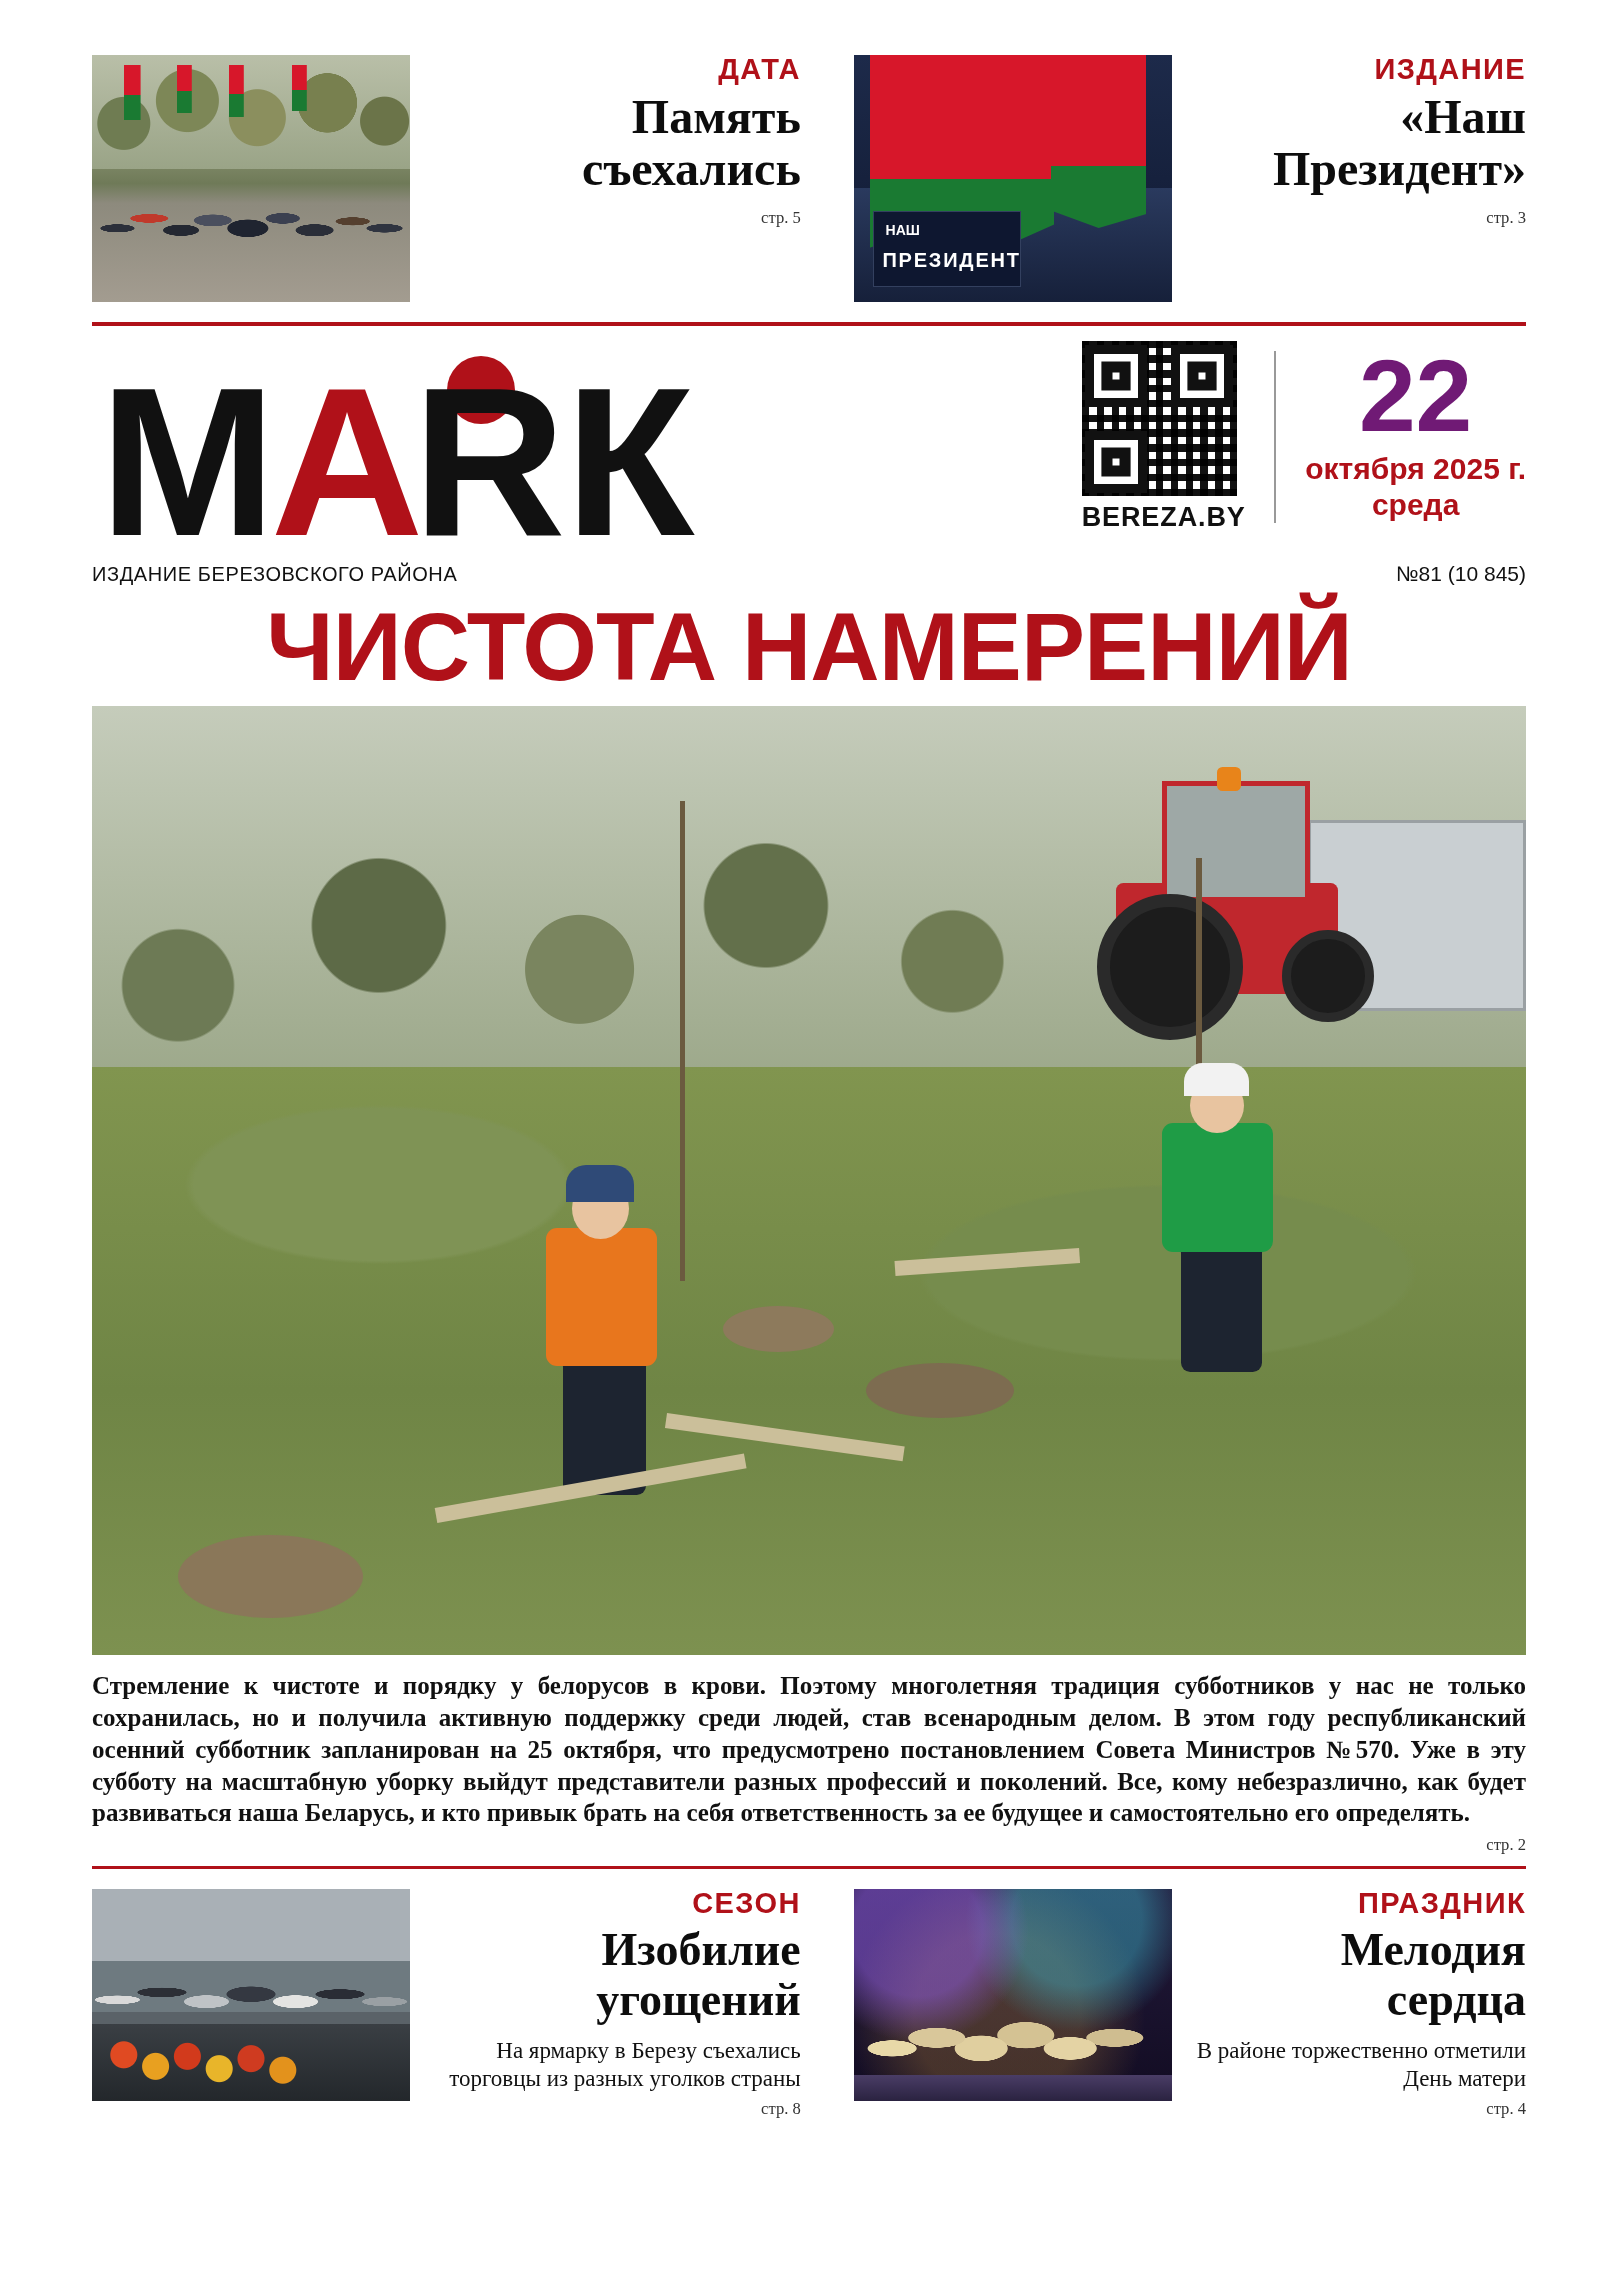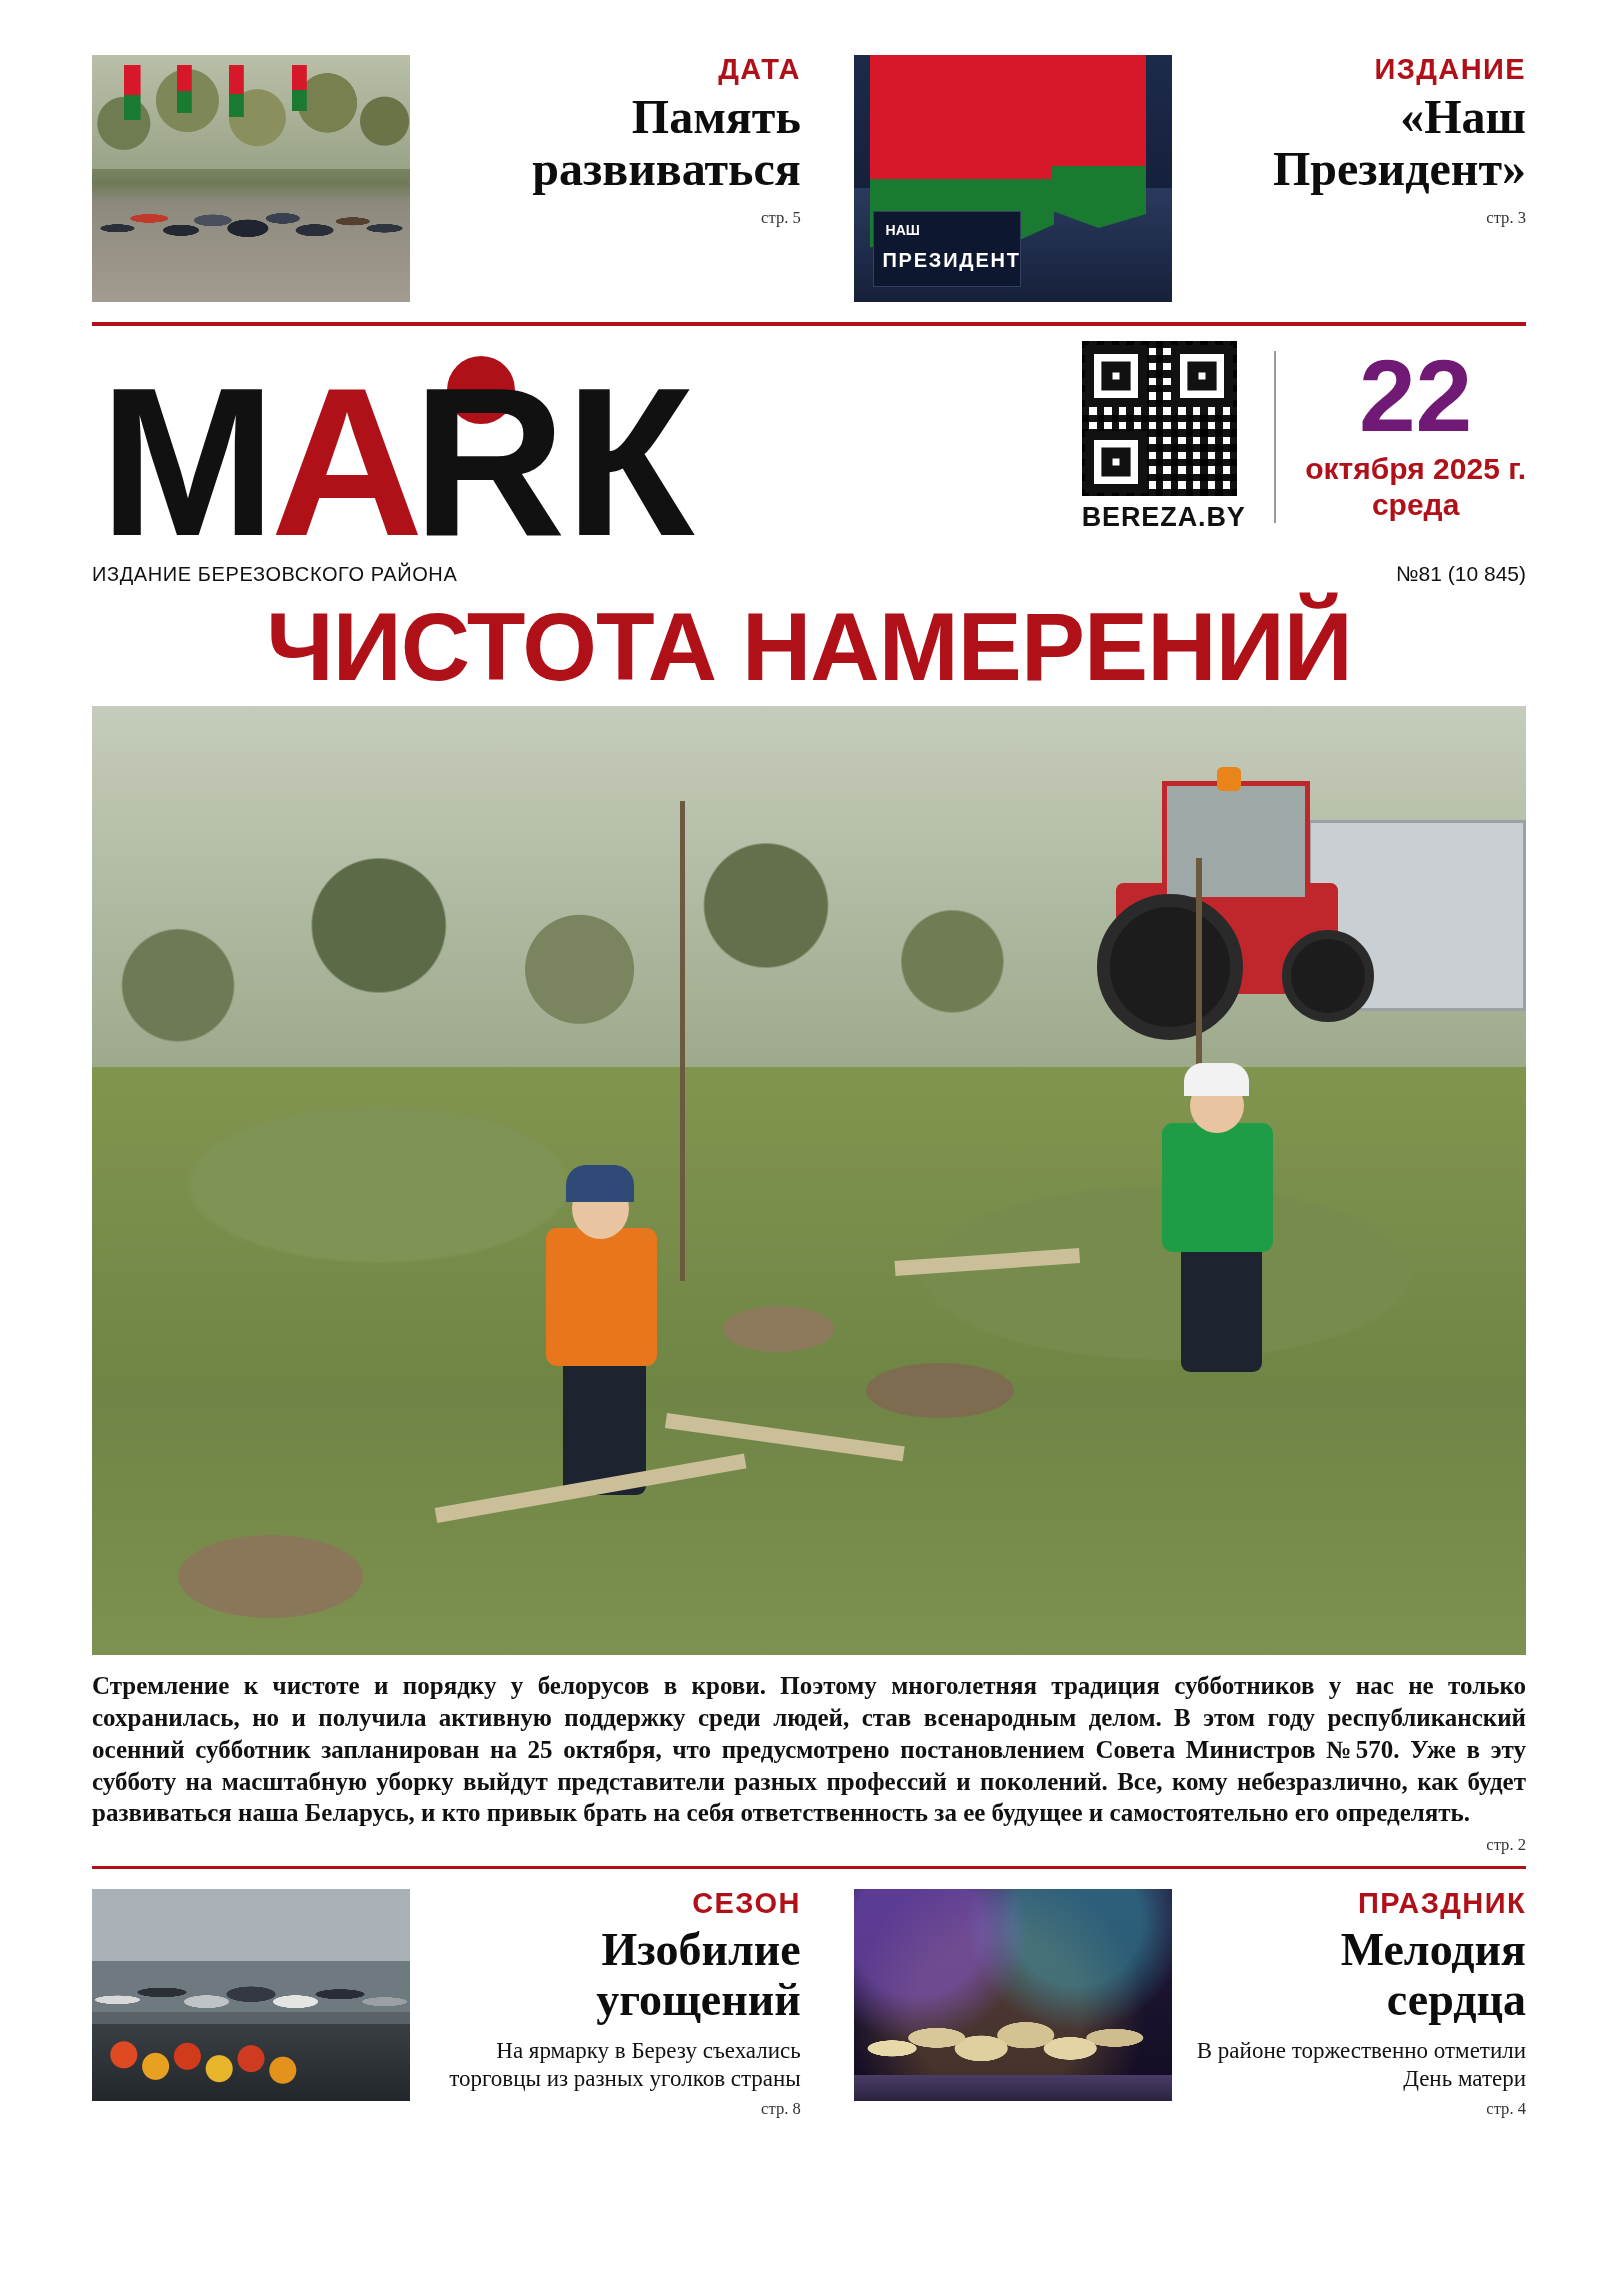--- a/index.html
+++ b/index.html
@@ -416,21 +416,21 @@
 
       <div class="teaser">
         <div class="teaser-photo">
           <div class="p1-bg"></div>
           <div class="p1-trees"></div>
           <div class="p1-flags"></div>
           <div class="p1-people"></div>
         </div>
         <div class="teaser-text">
           <div class="kicker">ДАТА</div>
-          <div class="teaser-title">Память развиваться</div>
+          <div class="teaser-title">Память съехались</div>
           <div class="page-ref">стр. 5</div>
         </div>
       </div>
 
       <div class="teaser right">
         <div class="teaser-photo">
           <div class="p2-bg"></div>
           <div class="p2-books"></div>
           <div class="p2-flag"></div>
           <div class="p2-flag2"></div>

